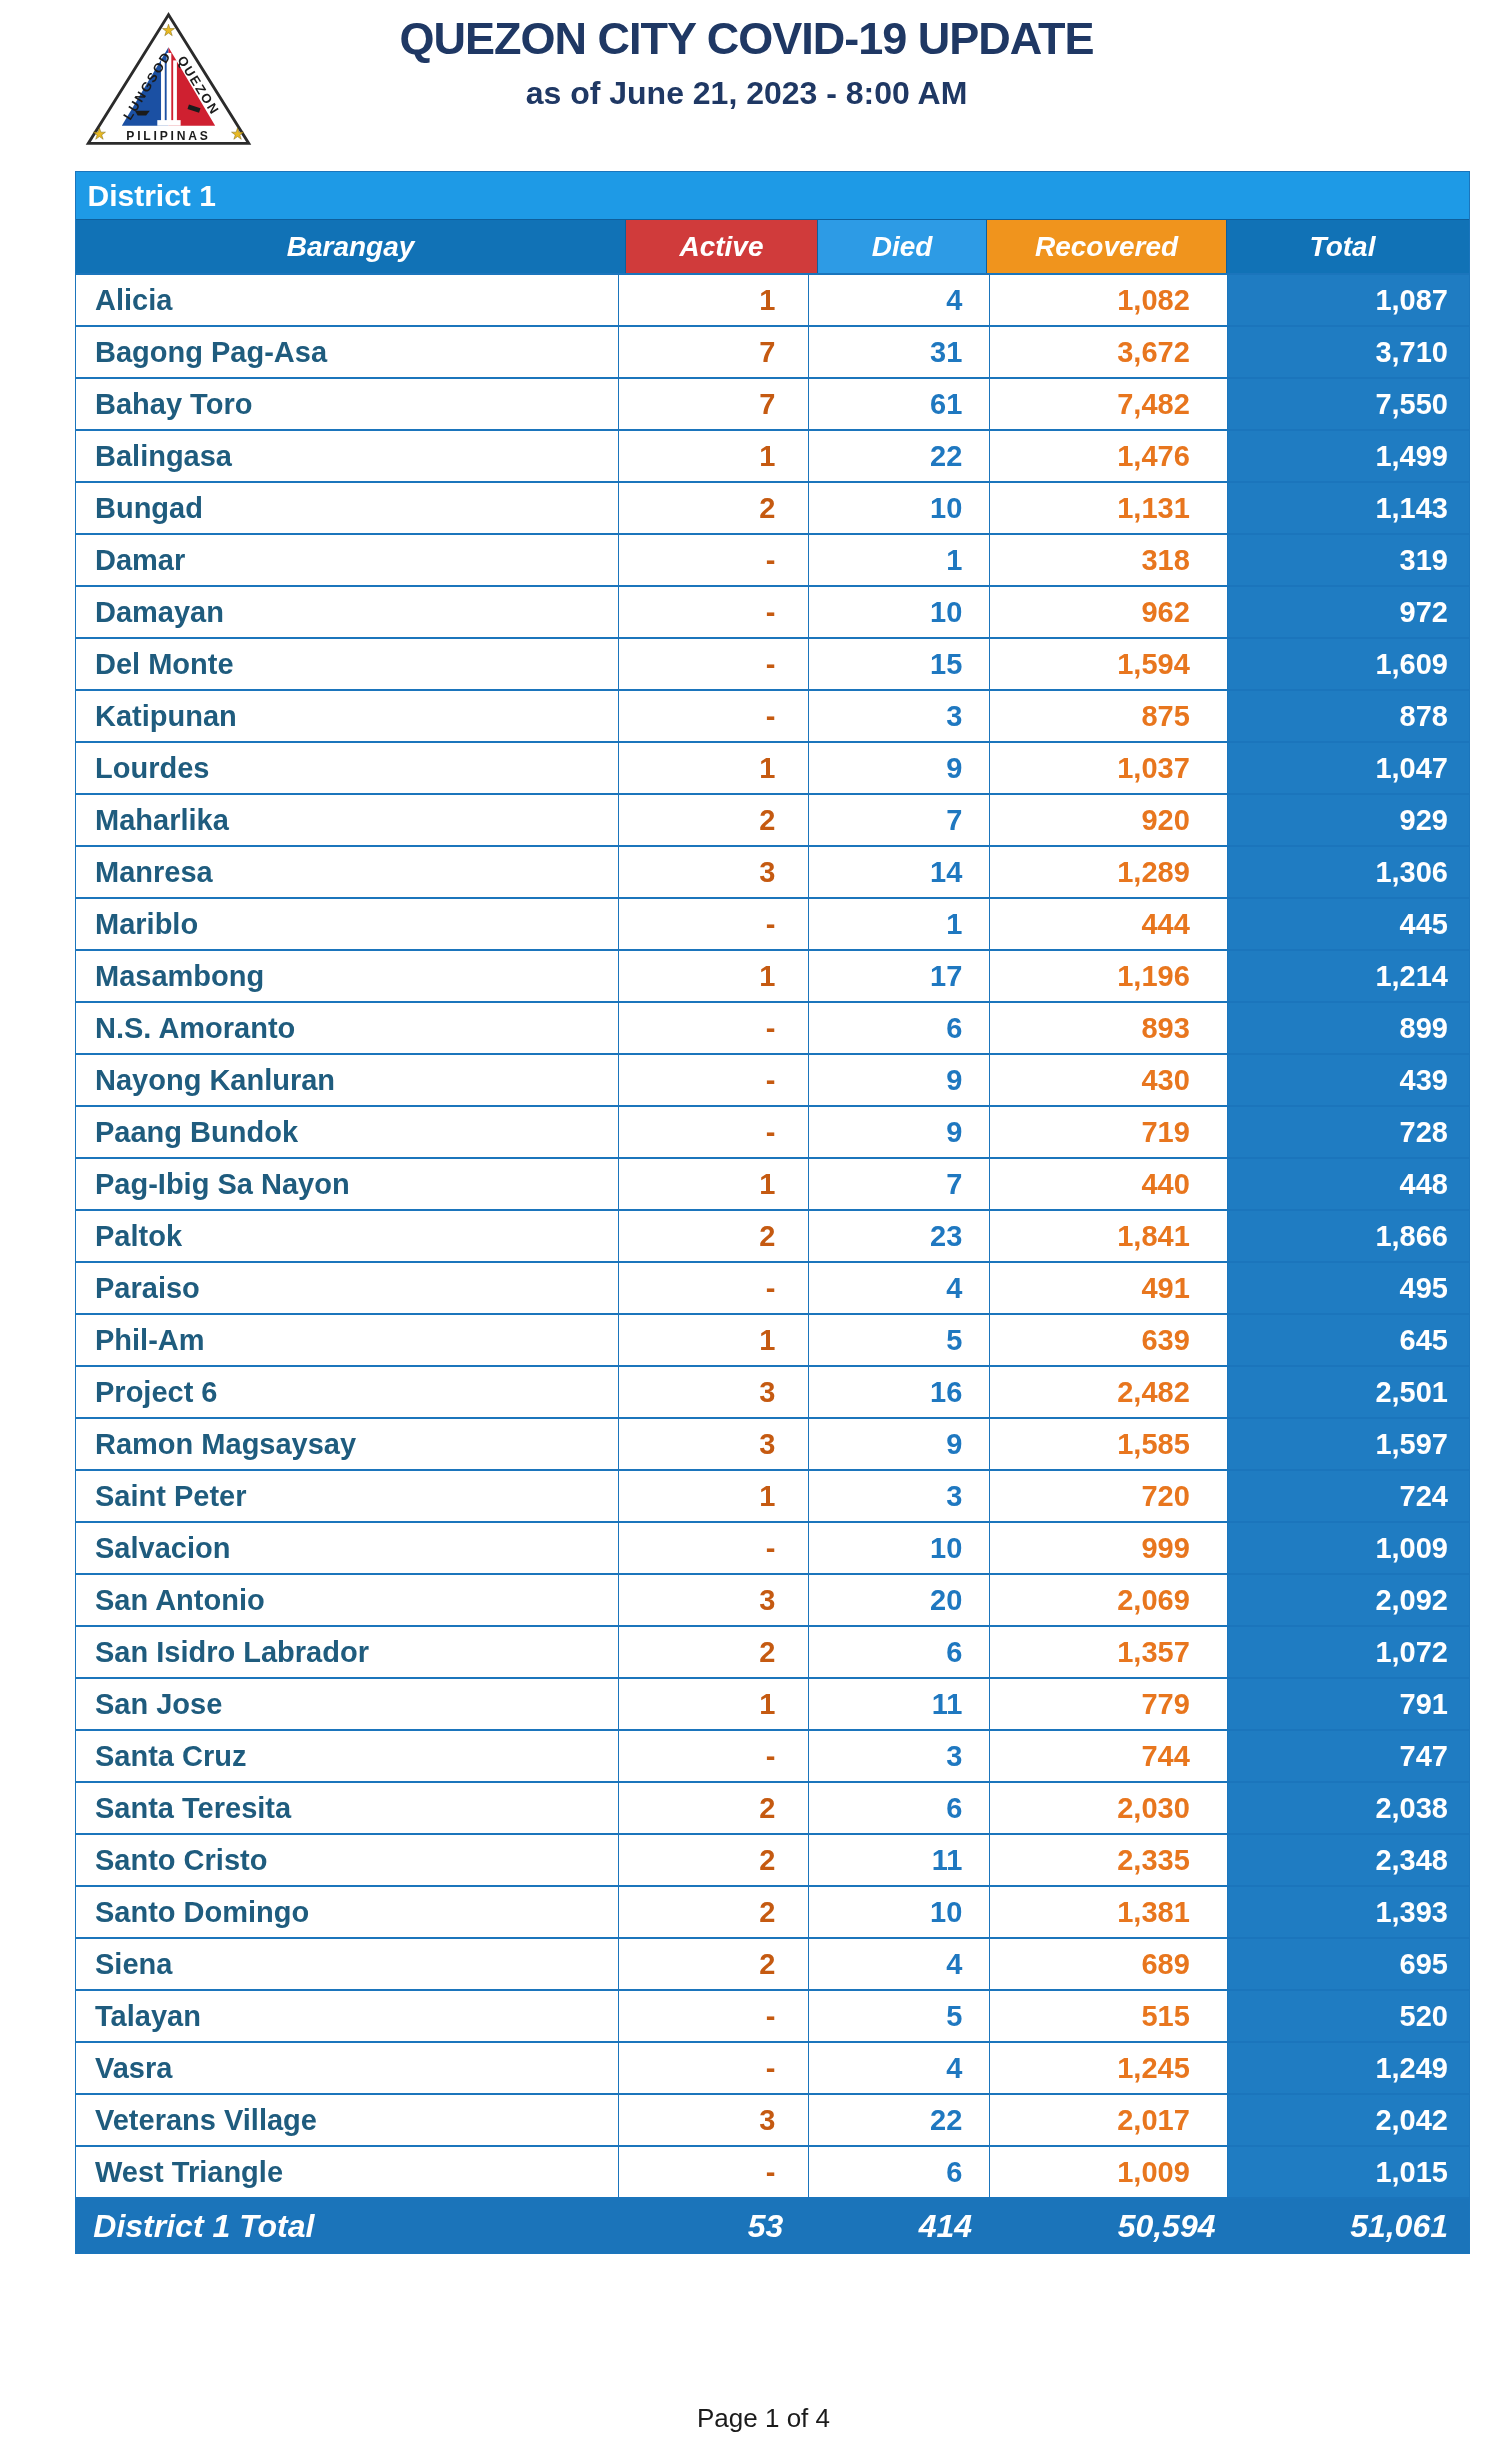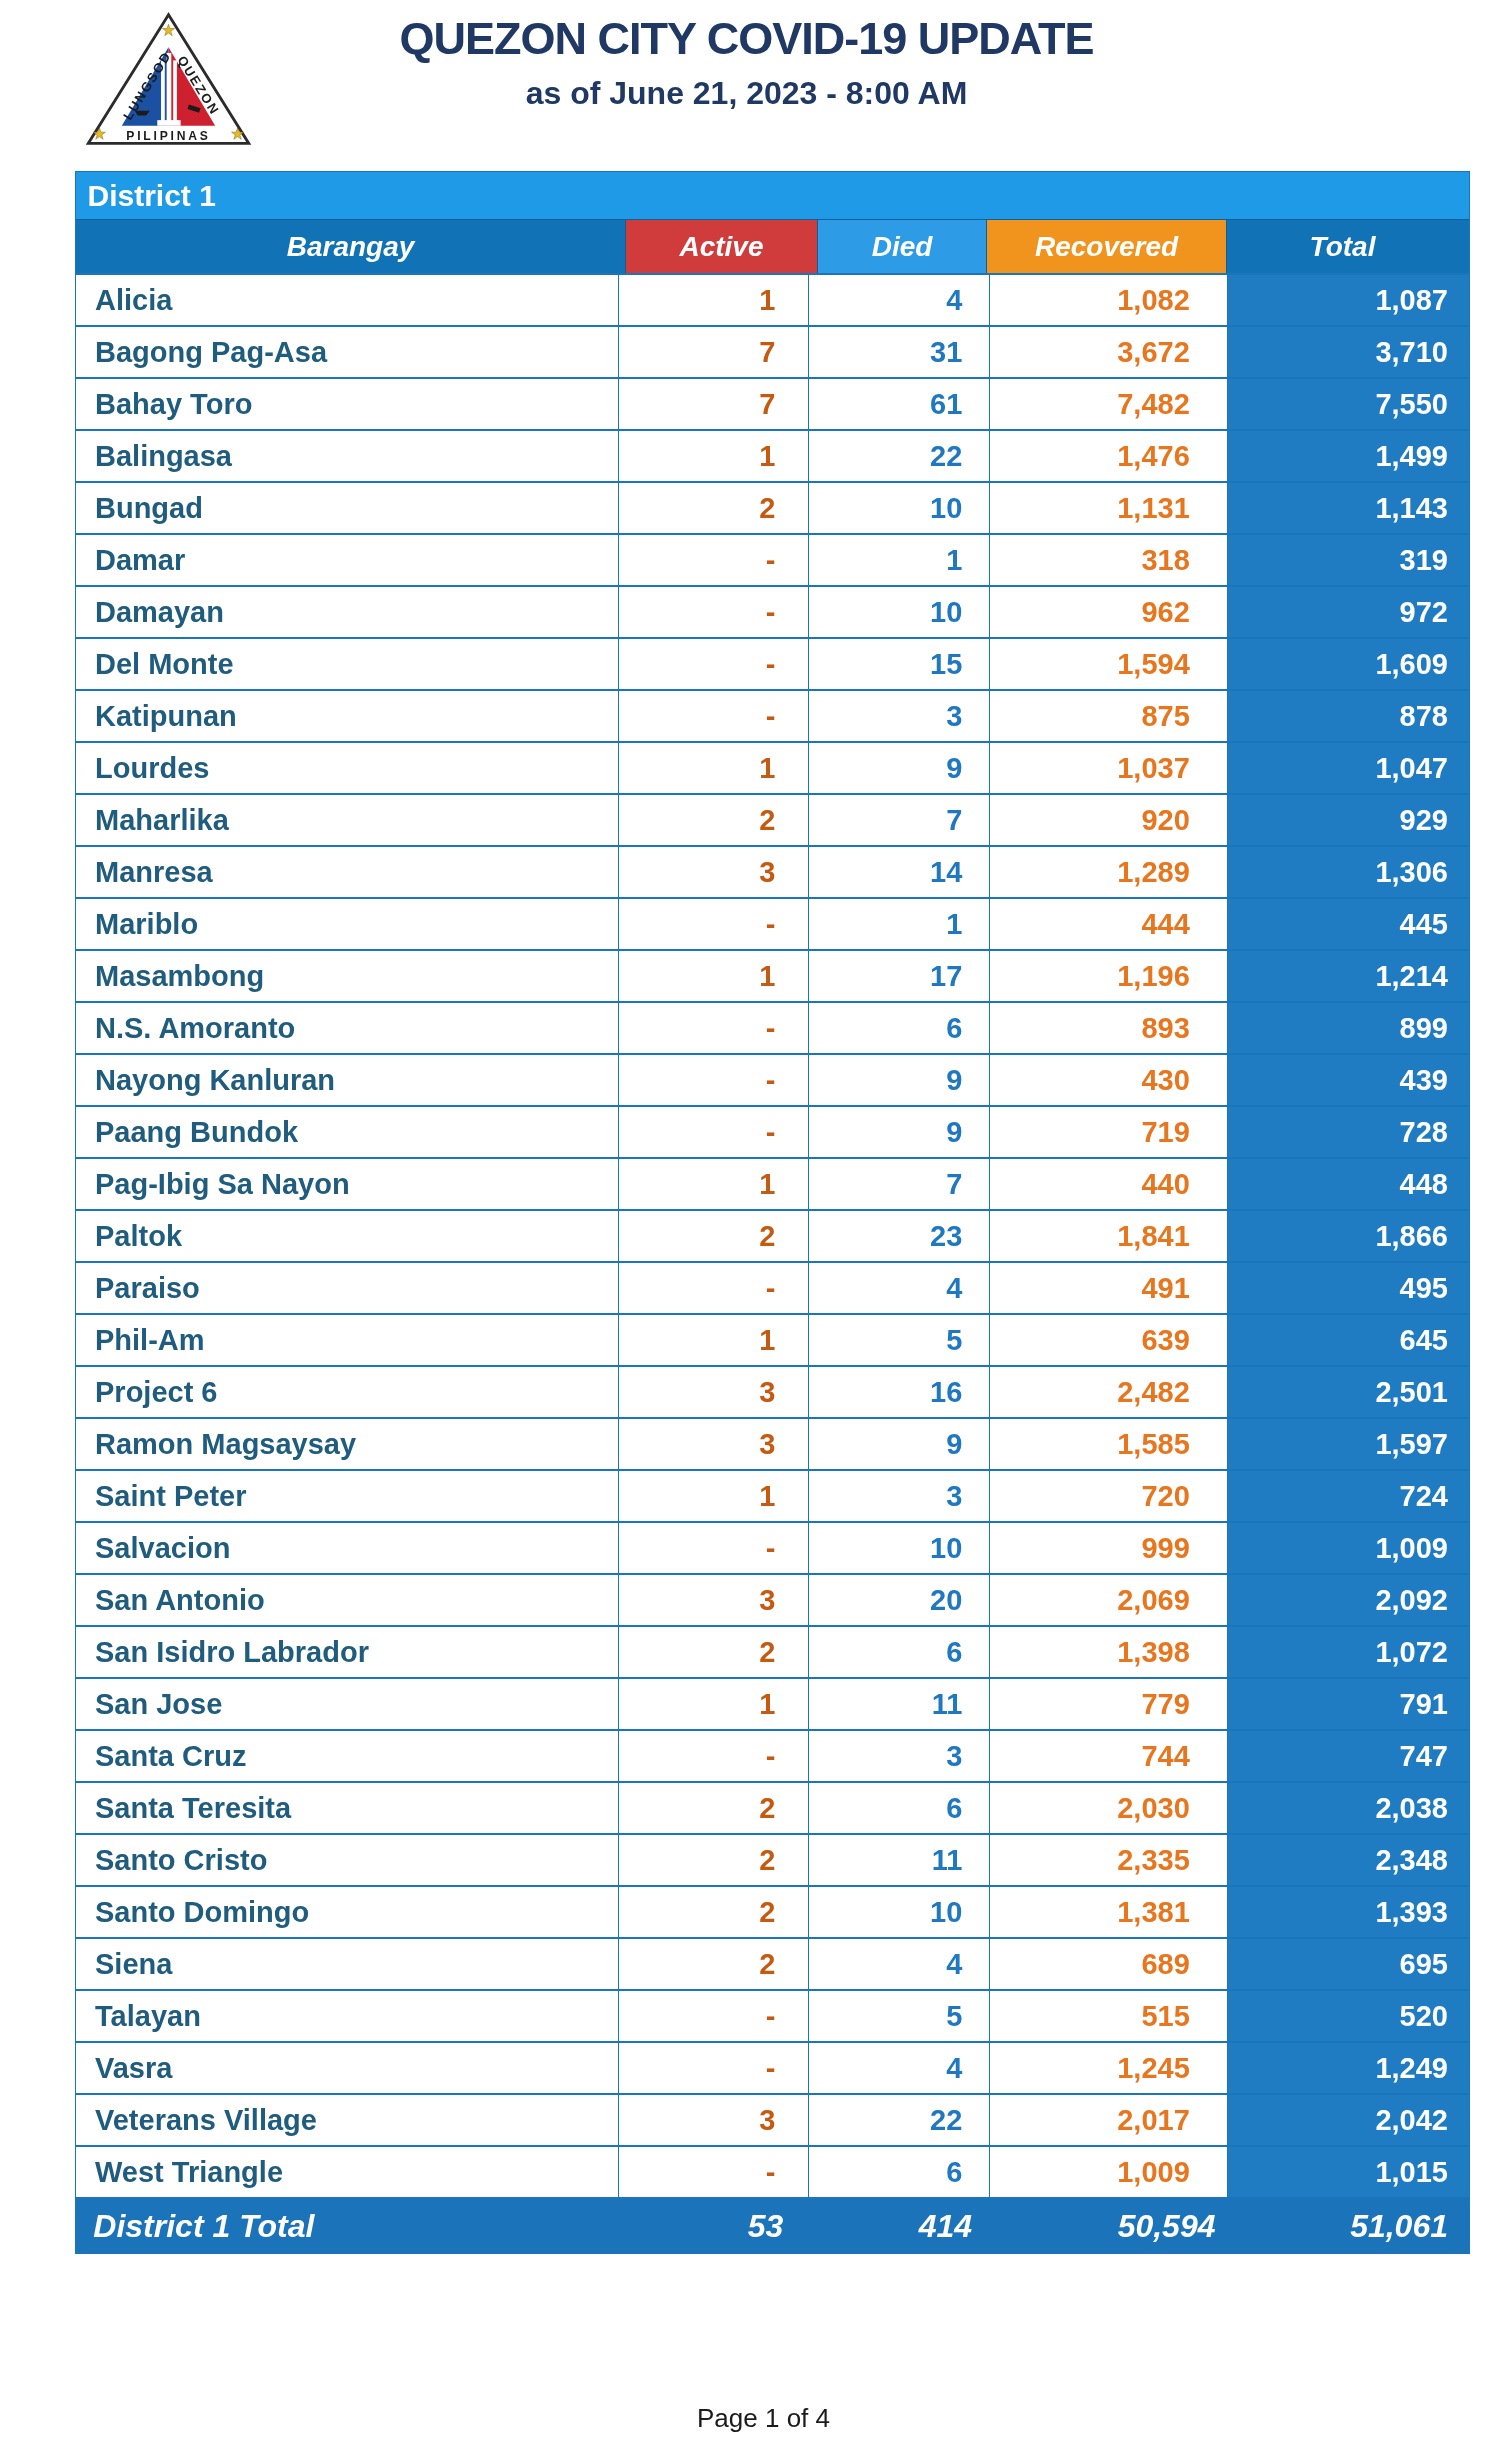--- a/index.html
+++ b/index.html
@@ -336,21 +336,21 @@
     <div class="cell num active">3</div>
     <div class="cell num died">20</div>
     <div class="cell num recovered">2,069</div>
     <div class="cell num total">2,092</div>
   </div>
 
   <div class="row">
     <div class="cell name">San Isidro Labrador</div>
     <div class="cell num active">2</div>
     <div class="cell num died">6</div>
-    <div class="cell num recovered">1,398</div>
+    <div class="cell num recovered">1,357</div>
     <div class="cell num total">1,072</div>
   </div>
 
   <div class="row">
     <div class="cell name">San Jose</div>
     <div class="cell num active">1</div>
     <div class="cell num died">11</div>
     <div class="cell num recovered">779</div>
     <div class="cell num total">791</div>
   </div>

